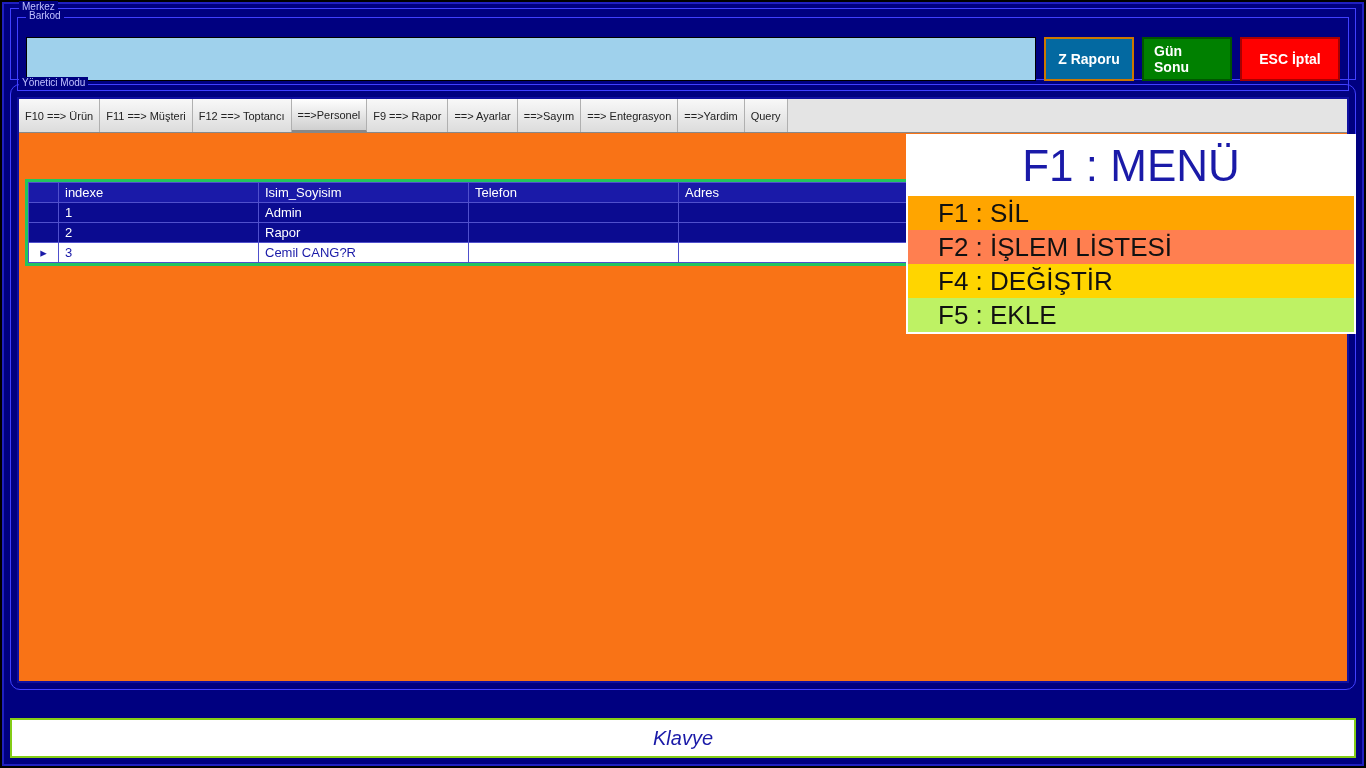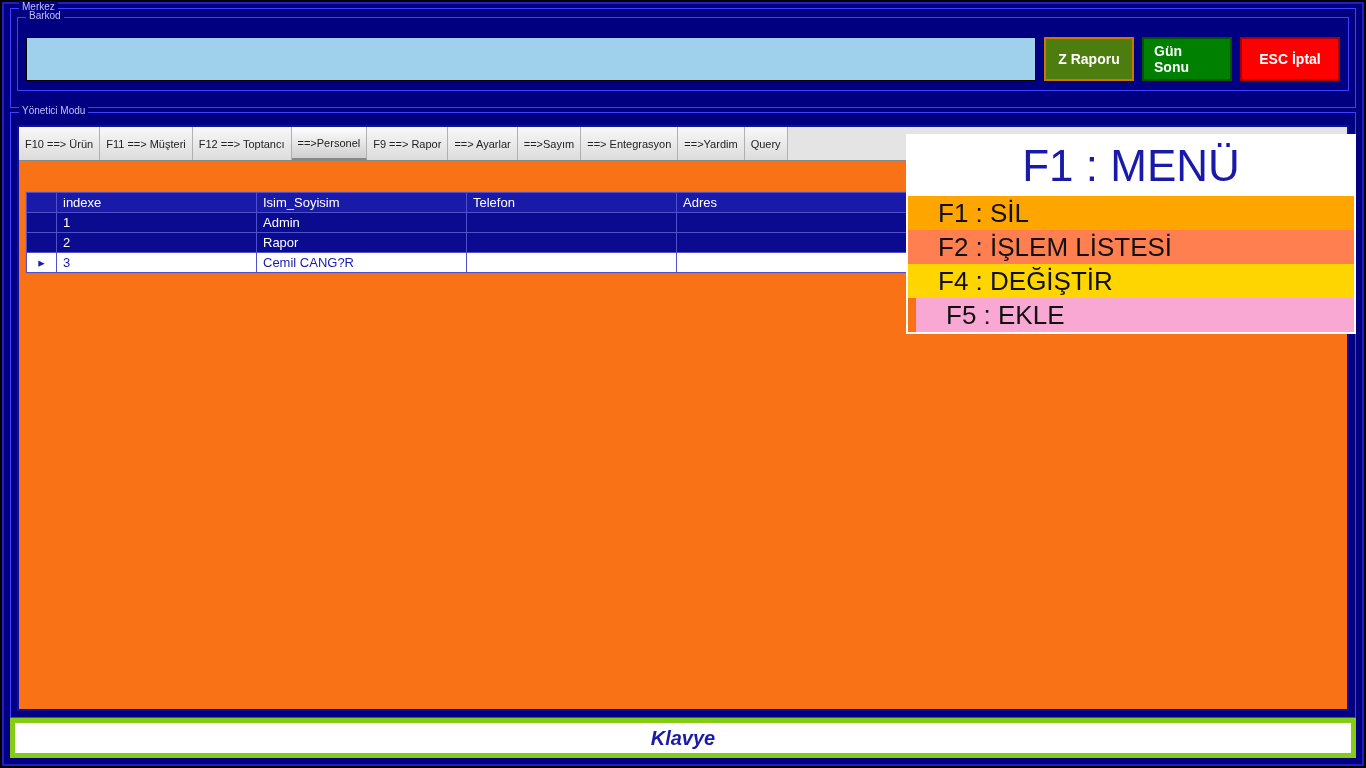--- a/index.html
+++ b/index.html
@@ -27,21 +27,21 @@
   .fieldset > .legend {
     position: absolute;
     top: -8px;
     left: 8px;
     background: #000080;
     color: #c0c0ff;
     font-size: 10px;
     padding: 0 3px;
   }
   .merkez {
-    height: 100px;
+    height: 72px;
     padding-top: 4px;
   }
   .barkod {
     height: 74px;
     margin: 4px 6px 0 6px;
     padding-top: 10px;
     display: flex;
     align-items: center;
     gap: 8px;
   }
@@ -57,28 +57,29 @@
     color: #fff;
     font-weight: bold;
     font-size: 14px;
     display: flex;
     align-items: center;
     justify-content: center;
     border: 2px solid;
     cursor: pointer;
     padding: 0 10px;
   }
-  .btn-orange { background:#4d7c0f; border-color:#cc7700; width:90px;}
+  .btn-orange { background:#0369a1; border-color:#cc7700; width:90px;}
   .btn-green  { background:#008000; border-color:#005500; width:90px;}
   .btn-red    { background:#ff0000; border-color:#aa0000; width:100px; margin-right:8px;}
   
   .yonetici {
     height: 606px;
     position: relative;
     padding-top: 8px;
+    border-radius: 10px;
   }
   
   .inner-area {
     position: absolute;
     top: 12px; left: 6px; right: 6px; bottom: 6px;
     border: 2px solid #1010a0;
     background: #f97316;
   }
   .tabs {
     height: 34px;
@@ -95,22 +96,22 @@
     border-right:1px solid #b0b0b0;
     padding: 0 6px;
     background: linear-gradient(#f8f8f8,#dcdcdc);
     cursor:pointer;
     white-space:nowrap;
   }
   .tab.active { background: linear-gradient(#ffffff,#cfcfcf); border-bottom:2px solid #888;}
   
   .grid-wrap {
     position:absolute;
-    top: 64px; left: 6px; right: 6px;
-    border:1px solid #22c55e;
+    top: 80px; left: 6px; right: 6px;
+    border:3px solid #22c55e;
   }
   table.grid {
     width:100%;
     border-collapse: collapse;
     font-size: 13px;
   }
   table.grid th, table.grid td {
     border: 1px solid #5050cc;
     padding: 2px 6px;
     text-align:left;
@@ -163,34 +164,34 @@
     color: #111;
     display:flex;
     align-items:center;
     padding-left: 30px;
     cursor:pointer;
   }
   .m-orange { background:#ffa500; }
   .m-orange2{ background:#ff7f50; }
   .m-red    { background:#ff1a1a; }
   .m-yellow { background:#ffd500; }
-  .m-teal   { background:#f9a8d4;margin-left:8px; }
+  .m-teal   { background:#bef264; }
 
   .klavye-bar {
     position: absolute;
     left: 6px; right: 6px; bottom: 6px;
     height: 40px;
     background: #fff;
-    border: 5px solid #84cc16;
+    border: 2px solid #84cc16;
     display:flex;
     align-items:center;
     justify-content:center;
     color:#1a1aa8;
     font-style: italic;
-    font-weight: bold;
+    font-weight: normal;
     font-size: 20px;
     cursor:pointer;
   }
 </style>
 </head>
 <body>
 
 <div class="outer-frame">
 
   <div class="fieldset merkez">

